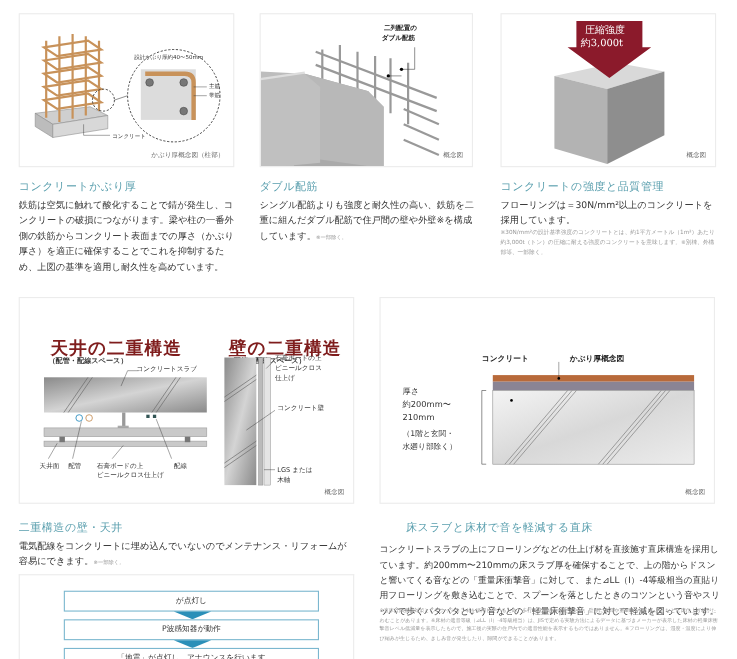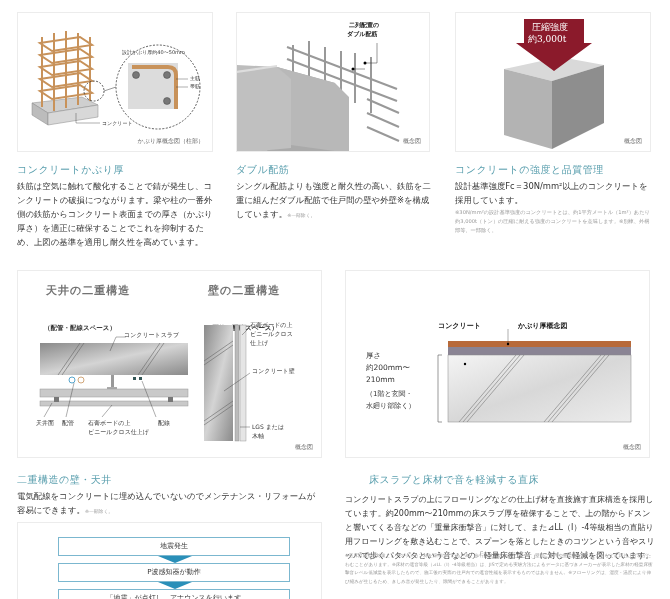--- a/index.html
+++ b/index.html
@@ -18,21 +18,21 @@
     position: absolute; font-family: "DejaVu Serif", "Liberation Serif", serif;
     font-size: 10px; color: #5a9fae; letter-spacing: 0.5px; white-space: nowrap;
   }
   .body {
     position: absolute; font-size: 8.4px; line-height: 14px; color: #333;
   }
   .note { font-size: 4.8px; color: #999; }
   .footnote { position: absolute; font-size: 5.2px; line-height: 10px; color: #999; }
   .lbl { position: absolute; font-size: 6px; color: #333; white-space: nowrap; }
   .lbl-b { position: absolute; font-size: 7px; color: #222; white-space: nowrap; font-weight: bold; }
-  .blue-title { position: absolute; font-size: 11px; color: #737373; font-weight: bold; white-space: nowrap; letter-spacing: 1px; }
+  .blue-title { position: absolute; font-size: 16px; color: #7f1d1d; font-weight: bold; white-space: nowrap; letter-spacing: 1px; margin-top: 24px; }
   .blue-sub { position: absolute; font-size: 6.5px; color: #333; font-weight: bold; white-space: nowrap; margin-top: 23px; }
   .flow-box {
     position: absolute; left: 40px; width: 232px; height: 19px;
     border: 1px solid #7bb7cf; box-sizing: border-box; background: #fff;
     font-size: 7px; text-align: center; line-height: 17px; color: #333;
   }
   .flow-arrow {
     position: absolute; left: 140px; width: 0; height: 0;
     border-left: 17px solid transparent; border-right: 17px solid transparent;
     border-top: 7px solid #2a8fb8;
@@ -128,21 +128,21 @@
     <polygon points="48,56 104,44 148,52 96,68" fill="#d9d9d9"></polygon>
     <polygon points="48,56 96,68 96,136 48,122" fill="#b3b3b3"></polygon>
     <polygon points="96,68 148,52 148,110 96,136" fill="#8e8e8e"></polygon>
     <polygon points="68,6 128,6 128,30 136,30 98,58 60,30 68,30" fill="#8b1a2b"></polygon>
   </svg>
   <span style="position:absolute; left:76px; top:8px; font-size:9px; color:#fff; font-family:'DejaVu Serif',serif; white-space:nowrap;">圧縮強度</span>
   <span style="position:absolute; left:72px; top:20px; font-size:9px; color:#fff; font-family:'DejaVu Serif',serif; white-space:nowrap;">約3,000t</span>
   <span class="caption-sm">概念図</span>
 </div>
 <div class="heading" style="left:455px; top:163px;font-family:Liberation Mono, monospace;">コンクリートの強度と品質管理</div>
-<div class="body" style="left:455px; top:179px; width:196px;">設計基準強度Fc＝30N/mm²以上のコンクリートを採用しています。</div>
+<div class="body" style="left:455px; top:179px; width:196px;">フローリングは＝30N/mm²以上のコンクリートを採用しています。</div>
 <div class="footnote" style="left:455px; top:208px; width:196px; line-height:9px;">※30N/mm²の設計基準強度のコンクリートとは、約1平方メートル（1m²）あたり約3,000t（トン）の圧縮に耐える強度のコンクリートを意味します。※別棟、外構部等、一部除く。</div>
 
 <div class="frame" style="left:17px; top:270px; width:305px; height:188px;">
   <span class="blue-title" style="left:28px; top:12px;">天井の二重構造</span>
   <span class="blue-sub" style="left:26px; top:30px;">（配管・配線スペース）</span>
   <span class="blue-title" style="left:190px; top:12px;">壁の二重構造</span>
   <span class="blue-sub" style="left:188px; top:30px;">（配管・配線スペース）</span>
 
   <svg width="305" height="188" style="position:absolute;left:0;top:0;">
     <defs>
@@ -207,21 +207,21 @@
   <span class="lbl" style="left:234px; top:152px;">LGS または</span>
   <span class="lbl" style="left:234px; top:161px;">木軸</span>
   <span class="caption-sm">概念図</span>
 </div>
 <div class="heading" style="left:17px; top:473px;">二重構造の壁・天井</div>
 <div class="body" style="left:17px; top:489px; width:305px;">
   <span>電気配線をコンクリートに埋め込んでいないのでメンテナンス・リフォームが容易にできます。</span><span class="note">※一部除く。</span>
 </div>
 
 <div class="frame" style="left:17px; top:522px; width:305px; height:90px; border-bottom:none;">
-  <div class="flow-box" style="top:14px;">地震発生</div>
+  <div class="flow-box" style="top:14px;">が点灯し</div>
   <div class="flow-arrow" style="top:33px;"></div>
   <div class="flow-box" style="top:40px;">P波感知器が動作</div>
   <div class="flow-arrow" style="top:59px;"></div>
   <div class="flow-box" style="top:66px;">「地震」が点灯し、アナウンスを行います</div>
 </div>
 
 <div class="frame" style="left:345px; top:270px; width:305px; height:188px;">
   <svg width="305" height="188" style="position:absolute;left:0;top:0;">
     <defs>
       <linearGradient id="fg" x1="0" y1="0" x2="1" y2="1">

